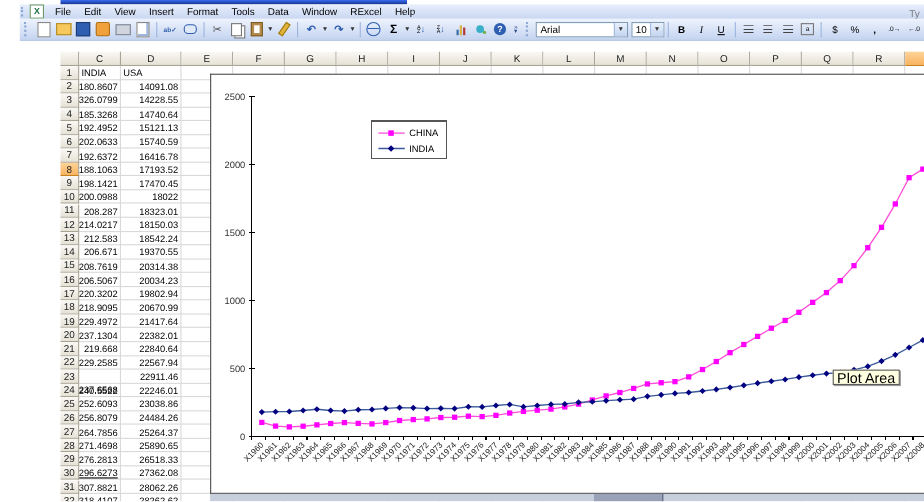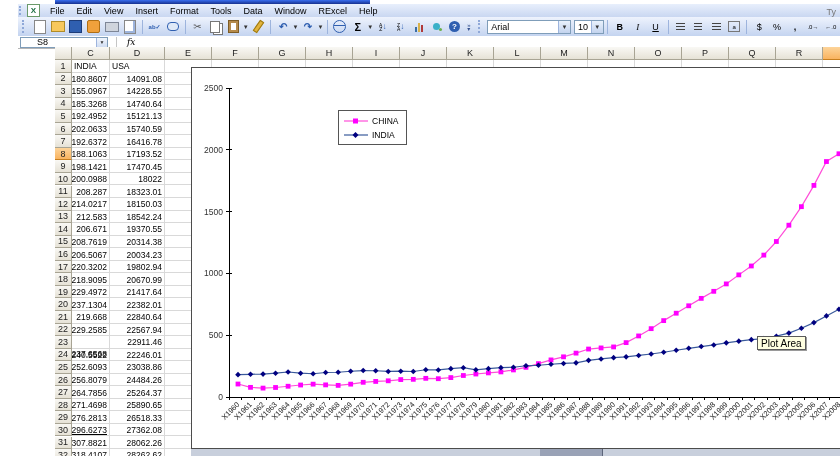--- a/index.html
+++ b/index.html
@@ -46,21 +46,21 @@
   .colhead.sel,.rowhead.sel{background:linear-gradient(#fdd49a,#f9b35f);border-bottom:1px solid #c87f1e;}
   .vline{width:1px;background:#d9d9d9;}
   .gridrow{border-bottom:1px solid #d9d9d9;box-sizing:border-box;}
   .cellval{font-size:8.5px;display:flex;align-items:center;box-sizing:border-box;padding:0 2px;white-space:nowrap;overflow:hidden;}
   .cellval.num{justify-content:flex-end;}
   
   #chart{left:191px;top:67px;width:649px;height:382px;background:#fff;border:1px solid #4c4c4c;border-right:none;box-sizing:border-box;}
   #chart-strip{left:191px;top:449px;width:649px;height:7px;background:#c8cfdc;}
   #chart-strip .thumb{position:absolute;left:349px;top:0;width:62px;height:7px;background:#99a2b6;border-right:1px solid #5c657a;}
   #plotarea-tip{left:757px;top:336px;height:12px;background:#ffffe1;border:1px solid #5a5a5a;
-                font-size:10px;display:flex;align-items:center;padding:0 3px;box-shadow:1px 1px 0 #9a9a9a;}
+                font-size:13px;display:flex;align-items:center;padding:0 3px;box-shadow:1px 1px 0 #9a9a9a;}
   
   .pg{width:10px;height:12px;background:#fff;border:1px solid #888;}
   .folder{width:12px;height:9px;background:#f7c85c;border:1px solid #b08c28;}
   .floppy{width:11px;height:11px;background:#2f5fb0;border:1px solid #1d3c78;}
   .orangebox{width:11px;height:11px;background:#f0a13c;border:1px solid #b06f14;border-radius:2px;}
   .printer{width:12px;height:8px;background:#cfd4dd;border:1px solid #7e8697;}
   .helpdot{width:11px;height:11px;border-radius:50%;background:#2f5fb0;color:#fff;font-size:8px;font-weight:bold;
            display:flex;align-items:center;justify-content:center;}
   .globe{width:11px;height:11px;border-radius:50%;border:1px solid #2f5fb0;
          background:linear-gradient(transparent 4px,#2f5fb0 4px,#2f5fb0 5px,transparent 5px);}
@@ -217,29 +217,20 @@
         <b>,</b>
       </span>
       <span class="icon16">
         <span style="font-size:6px;">.0→</span>
       </span>
       <span class="icon16">
         <span style="font-size:6px;">←.0</span>
       </span>
     </div>
 
-  <div class="abs" id="formulabar">
-    <div id="namebox" style="margin-left:2px;">
-      <span class="val">S8</span>
-      <span class="arrow">▼</span>
-    </div>
-    <div id="fb-divider"></div>
-    <span id="fx">fx</span>
-    <span style="flex:1;height:10px;margin-left:6px;"></span>
-  </div>
 
   <div class="abs" id="gridarea" style="left:0;top:47px;width:840px;height:409px;">
       <div class="corner abs" style="left: 55px; top: 0px; width: 17px; height: 13px;"></div>
       <div class="colhead abs" style="left: 72px; top: 0px; width: 38px; height: 13px;">C</div>
       <div class="colhead abs" style="left: 110px; top: 0px; width: 55px; height: 13px;">D</div>
       <div class="colhead abs" style="left: 165px; top: 0px; width: 47px; height: 13px;">E</div>
       <div class="colhead abs" style="left: 212px; top: 0px; width: 47px; height: 13px;">F</div>
       <div class="colhead abs" style="left: 259px; top: 0px; width: 47px; height: 13px;">G</div>
       <div class="colhead abs" style="left: 306px; top: 0px; width: 47px; height: 13px;">H</div>
       <div class="colhead abs" style="left: 353px; top: 0px; width: 47px; height: 13px;">I</div>
@@ -272,21 +263,21 @@
       <div class="rowhead abs" style="left: 55px; top: 13px; width: 17px; height: 12.55px;">1</div>
       <div class="gridrow abs" style="left: 72px; top: 13px; width: 768px; height: 12.55px;"></div>
       <div class="cellval abs" style="left: 72px; top: 13px; width: 37px; height: 12.55px;">INDIA</div>
       <div class="cellval abs" style="left: 110px; top: 13px; width: 54px; height: 12.55px;">USA</div>
       <div class="rowhead abs" style="left: 55px; top: 25.55px; width: 17px; height: 12.55px;">2</div>
       <div class="gridrow abs" style="left: 72px; top: 25.55px; width: 768px; height: 12.55px;"></div>
       <div class="cellval abs num" style="left: 72px; top: 25.55px; width: 37px; height: 12.55px; padding-left: 20px;">180.8607</div>
       <div class="cellval abs num" style="left: 110px; top: 25.55px; width: 54px; height: 12.55px;">14091.08</div>
       <div class="rowhead abs" style="left: 55px; top: 38.1px; width: 17px; height: 12.55px;">3</div>
       <div class="gridrow abs" style="left: 72px; top: 38.1px; width: 768px; height: 12.55px;"></div>
-      <div class="cellval abs num" style="left: 72px; top: 38.1px; width: 37px; height: 12.55px;">155.0967</div>
+      <div class="cellval abs num" style="left: 72px; top: 38.1px; width: 37px; height: 12.55px;">326.0799</div>
       <div class="cellval abs num" style="left: 110px; top: 38.1px; width: 54px; height: 12.55px;">14228.55</div>
       <div class="rowhead abs" style="left: 55px; top: 50.65px; width: 17px; height: 12.55px;">4</div>
       <div class="gridrow abs" style="left: 72px; top: 50.65px; width: 768px; height: 12.55px;"></div>
       <div class="cellval abs num" style="left: 72px; top: 50.65px; width: 37px; height: 12.55px;">185.3268</div>
       <div class="cellval abs num" style="left: 110px; top: 50.65px; width: 54px; height: 12.55px;">14740.64</div>
       <div class="rowhead abs" style="left: 55px; top: 63.2px; width: 17px; height: 12.55px;">5</div>
       <div class="gridrow abs" style="left: 72px; top: 63.2px; width: 768px; height: 12.55px;"></div>
       <div class="cellval abs num" style="left: 72px; top: 63.2px; width: 37px; height: 12.55px;">192.4952</div>
       <div class="cellval abs num" style="left: 110px; top: 63.2px; width: 54px; height: 12.55px;">15121.13</div>
       <div class="rowhead abs" style="left: 55px; top: 75.75px; width: 17px; height: 12.55px;">6</div>

